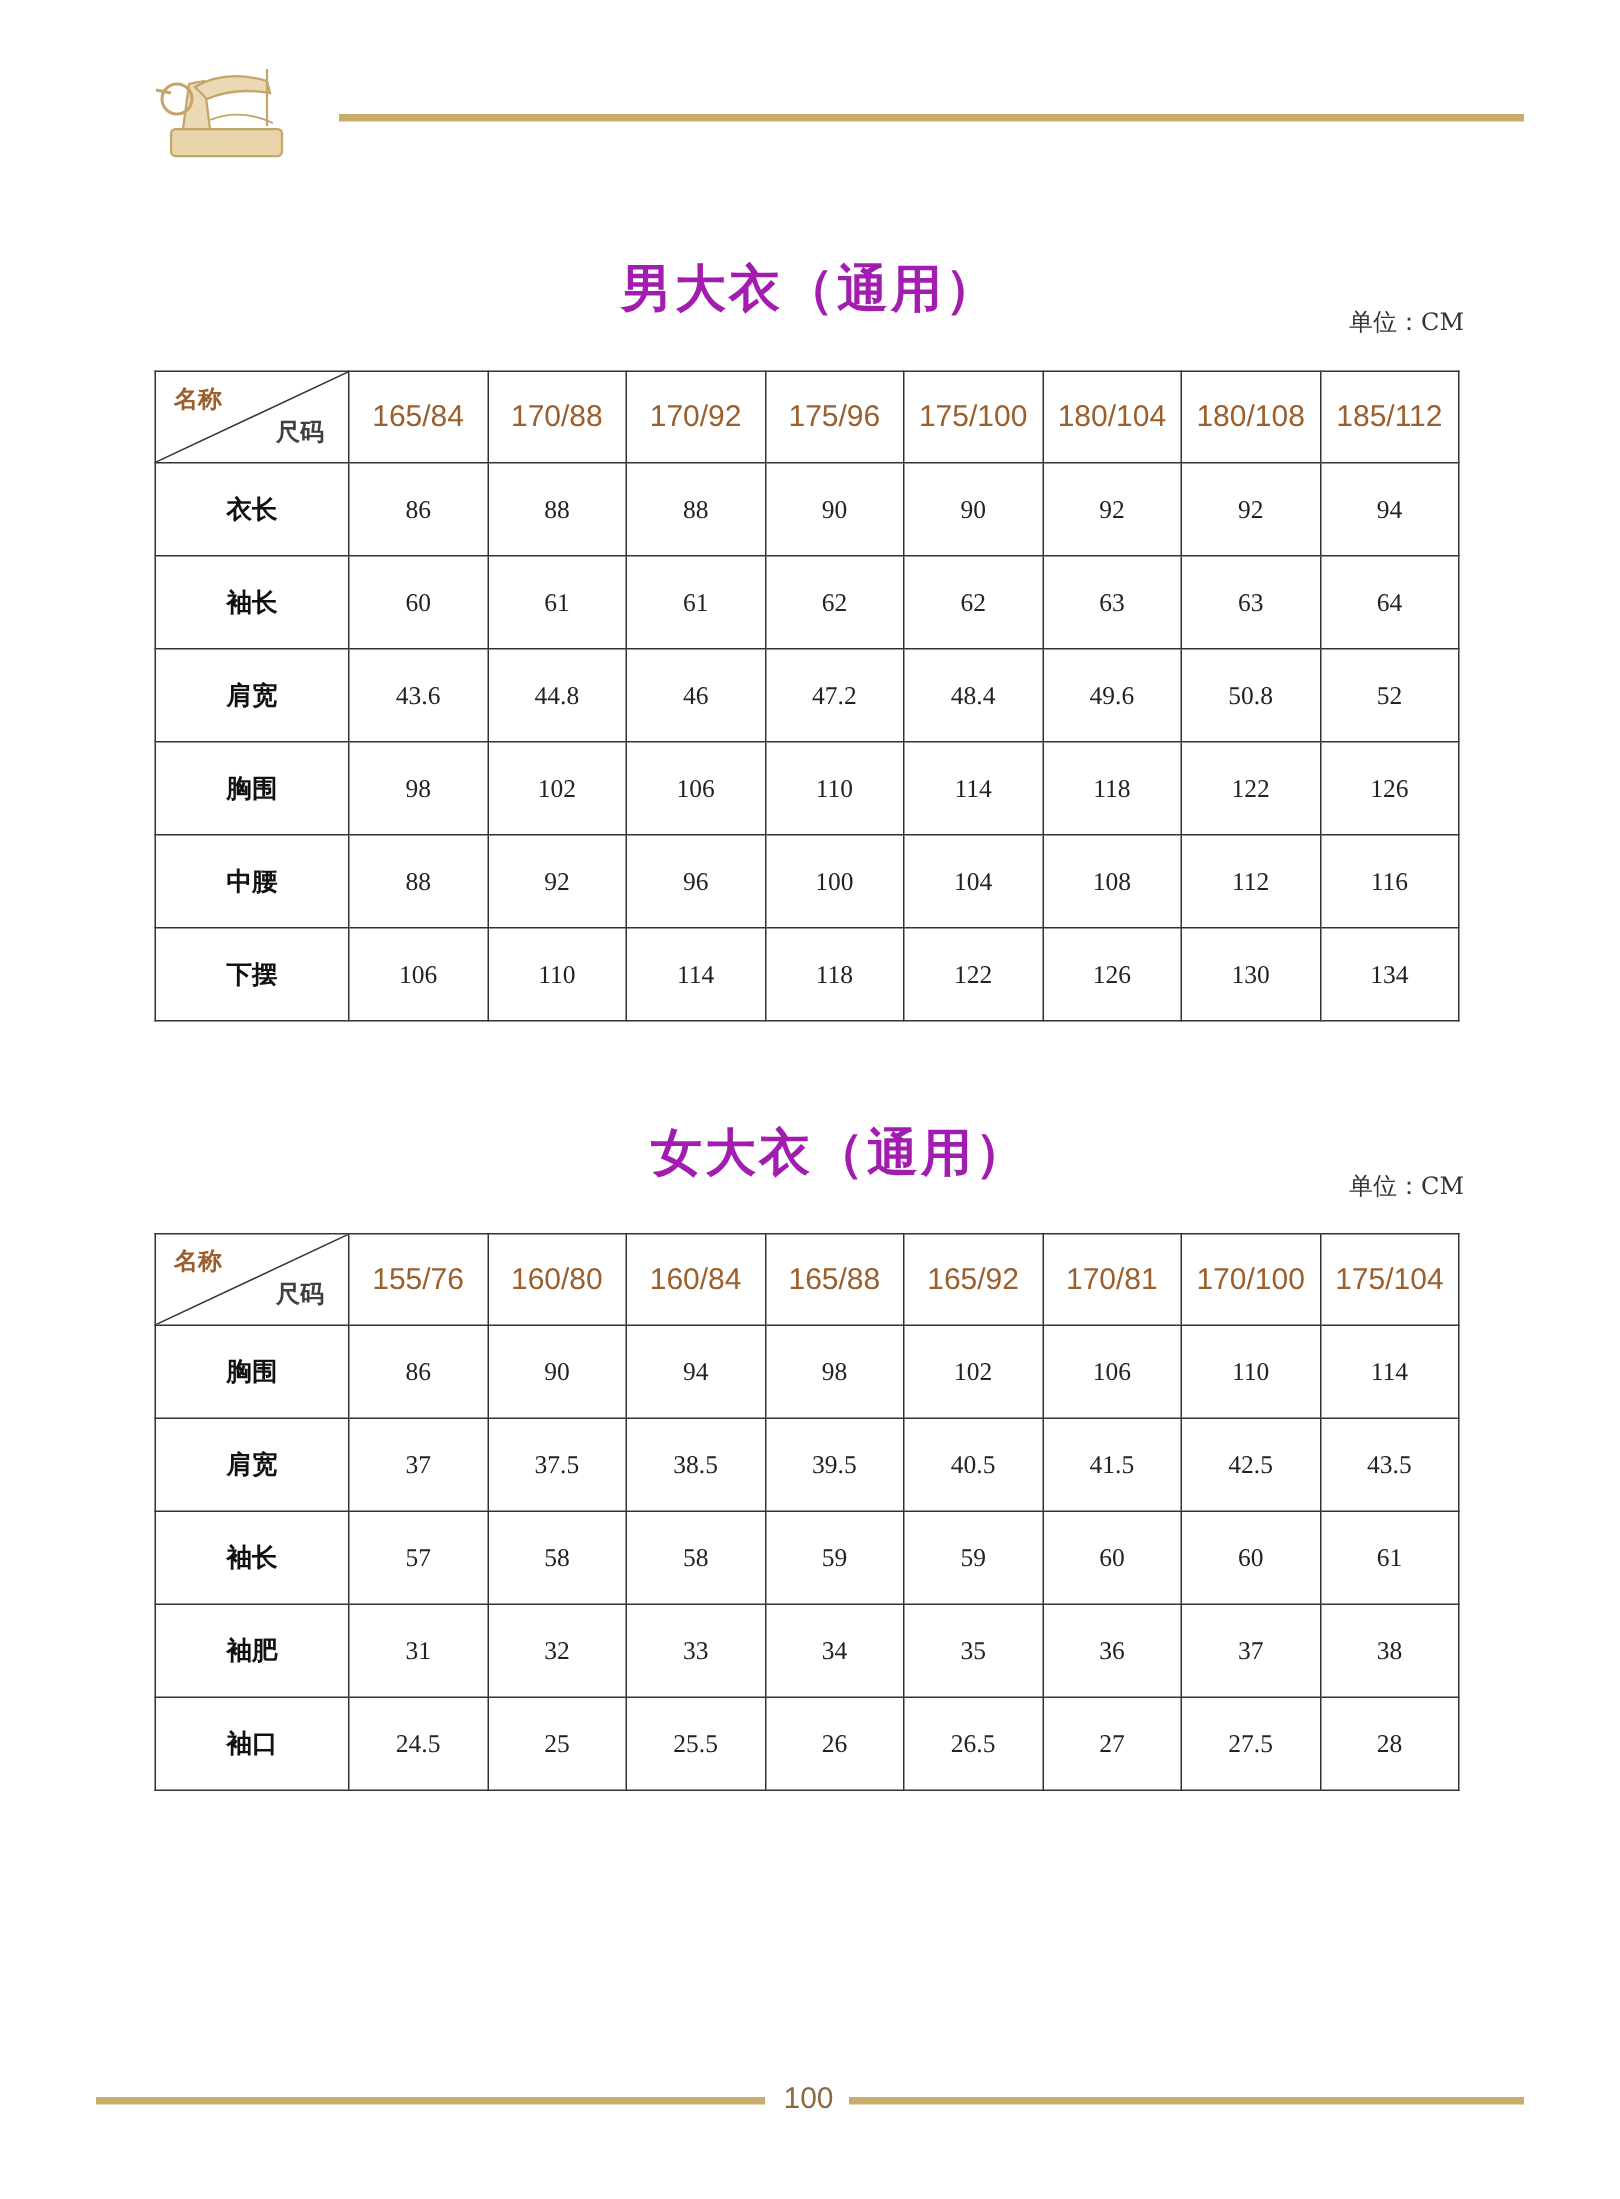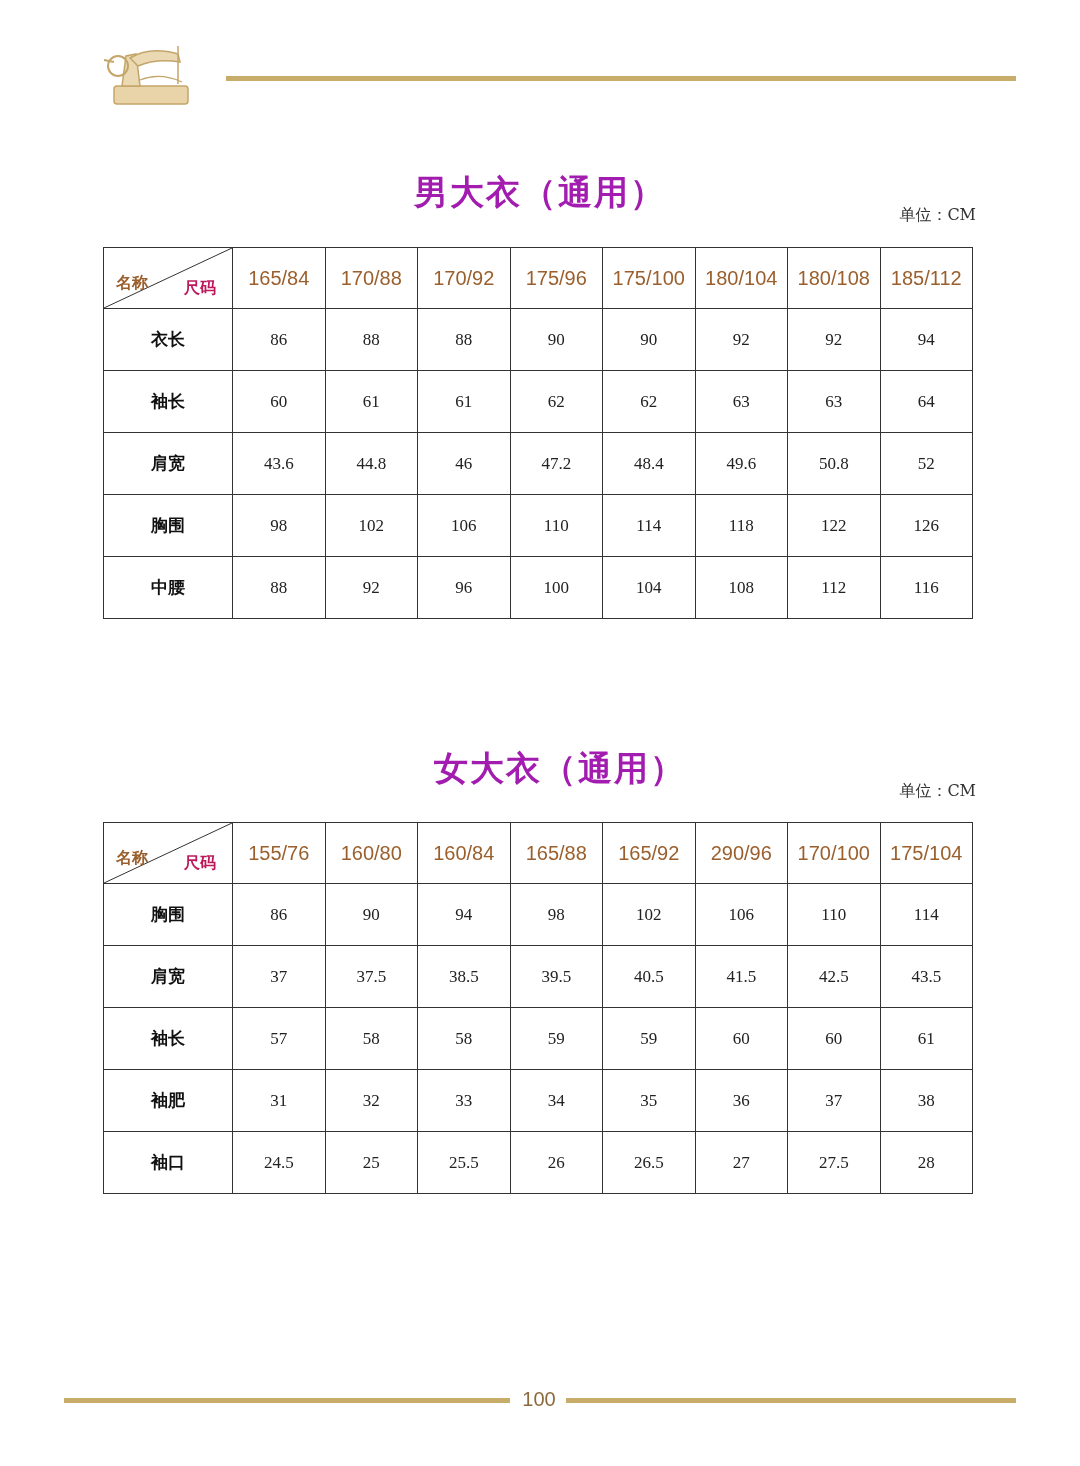--- a/index.html
+++ b/index.html
@@ -13,22 +13,22 @@
   .unit { position: absolute; right: 104px; font-family: "DejaVu Serif", serif;
           font-size: 16px; color: #333; }
   table.size { position: absolute; left: 103px; border-collapse: collapse; table-layout: fixed; }
   table.size td, table.size th { border: 1px solid #333; text-align: center; padding: 0; }
   table.size th { height: 60px; font-family: "Liberation Sans", sans-serif; font-weight: normal;
                   font-size: 20px; color: #9a5f2c; }
   table.size td { height: 61px; font-family: "Liberation Serif", serif; font-size: 17px; color: #222; }
   table.size td.rowhead { font-family: "DejaVu Sans", sans-serif; font-weight: bold; font-size: 17px; color: #111; }
   .corner { position: relative; width: 128px; height: 60px; }
   .corner svg { position: absolute; left: 0; top: 0; }
-  .corner .c1 { position: absolute; left: 12px; top: 8px; font-size: 16px; font-weight: bold; color: #9a5f2c; margin-top: 17px; }
-  .corner .c2 { position: absolute; right: 16px; top: 30px; font-size: 16px; font-weight: bold; color: #be185d; }
+  .corner .c1 { position: absolute; left: 12px; top: 8px; font-size: 16px; font-weight: bold; color: #9a5f2c; }
+  .corner .c2 { position: absolute; right: 16px; top: 30px; font-size: 16px; font-weight: bold; color: #404040; }
   .bottom-rule { position: absolute; top: 1398px; height: 5px; background: #c8ad6a; }
   .page-no { position: absolute; top: 1388px; left: 510px; width: 58px; text-align: center;
              font-family: "Liberation Sans", sans-serif; font-size: 20px; color: #8d6a3d; }
 </style>
 </head>
 <body>
 
 <div class="logo">
   <svg width="100" height="72" viewBox="0 0 100 72">
     <rect x="14" y="50" width="74" height="18" rx="3" fill="#e8d4a8" stroke="#c4a56a" stroke-width="1.5"></rect>
@@ -125,20 +125,31 @@
     <td class="rowhead">中腰</td>
     <td>88</td>
     <td>92</td>
     <td>96</td>
     <td>100</td>
     <td>104</td>
     <td>108</td>
     <td>112</td>
     <td>116</td>
   </tr>
+  <tr>
+    <td class="rowhead">下摆</td>
+    <td>106</td>
+    <td>110</td>
+    <td>114</td>
+    <td>118</td>
+    <td>122</td>
+    <td>126</td>
+    <td>130</td>
+    <td>134</td>
+  </tr>
 </tbody>
   </table>
 
 <div class="section-title" style="top:746px;padding-left:20px;">女大衣（通用）</div>
 <div class="unit" style="top:781px;">单位：CM</div>
 
 <table class="size" style="top:822px;">
   <colgroup>
       <col style="width:129px">
       <col style="width:92.5px">
@@ -159,21 +170,21 @@
             </svg>
         <span class="c1">名称</span>
         <span class="c2">尺码</span>
       </div>
     </th>
     <th>155/76</th>
     <th>160/80</th>
     <th>160/84</th>
     <th>165/88</th>
     <th>165/92</th>
-    <th>290/96</th>
+    <th>170/81</th>
     <th>170/100</th>
     <th>175/104</th>
   </tr>
   <tr>
     <td class="rowhead">胸围</td>
     <td>86</td>
     <td>90</td>
     <td>94</td>
     <td>98</td>
     <td>102</td>

